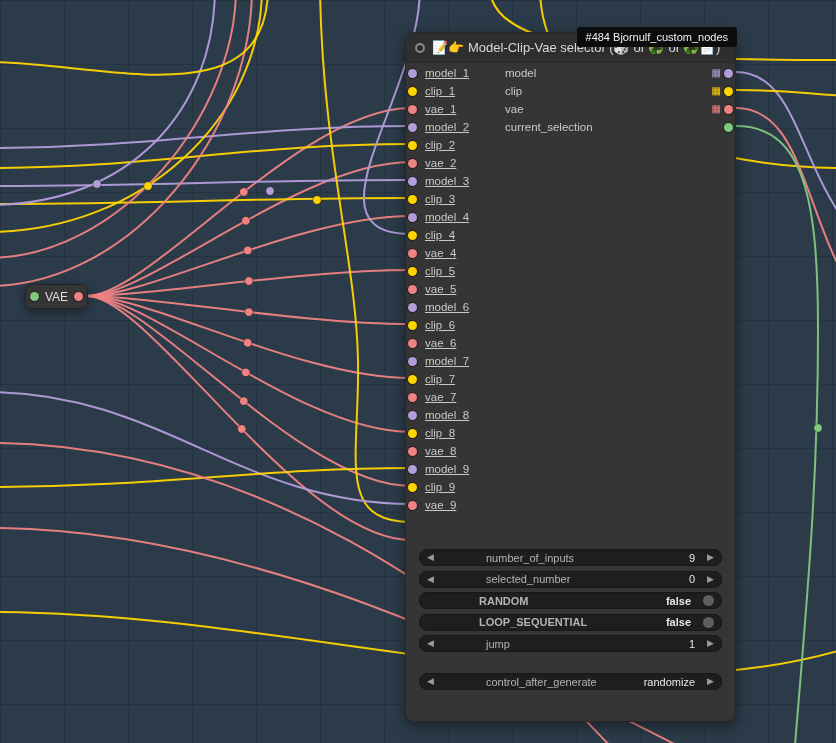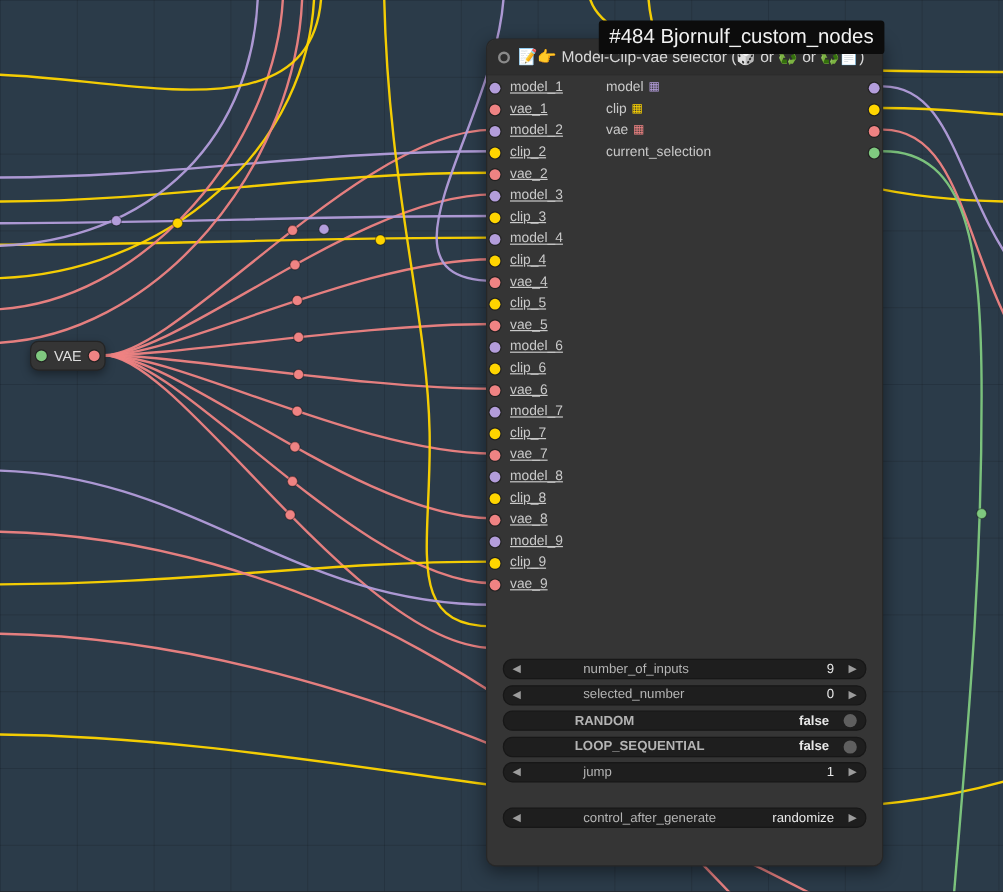--- a/index.html
+++ b/index.html
@@ -18,21 +18,21 @@
   .node-header{height:30px;background:#2e2e2e;border-radius:8px 8px 0 0;
     display:flex;align-items:center;padding:0 9px;gap:7px;border-bottom:1px solid #2a2a2a;box-sizing:border-box;}
   .collapse{width:10px;height:10px;border-radius:50%;border:2px solid #8a8a8a;box-sizing:border-box;flex:0 0 auto;}
   .node-title{font-size:13px;color:#d8d8d8;white-space:nowrap;overflow:hidden;}
   .inputs{position:absolute;left:0;top:31px;width:210px;}
   .outputs{position:absolute;right:0;top:31px;width:230px;}
   .port{height:18px;display:flex;align-items:center;position:relative;font-size:11.5px;color:#c9c9c9;}
   .port .pdot{width:9px;height:9px;border-radius:50%;position:absolute;top:4.5px;box-shadow:0 0 0 1px rgba(0,0,0,.35);}
   .port.in  .pdot{left:2px;}
   .port.in  .plabel{margin-left:19px;text-decoration:underline;}
-  .port.out{justify-content:flex-start;}
+  .port.out{justify-content:space-between;}
   .port.out .pdot{right:2px;}
   .port.out .plabel{margin-right:4px;}
   .picon{font-size:10px;margin-right:14px;line-height:1;}
   
   .widgets{position:absolute;left:13px;right:13px;top:516px;}
   .widget{height:17px;border-radius:8px;background:#1e1e1e;border:1px solid #171717;
     display:flex;align-items:center;font-size:11px;margin-bottom:4.5px;padding:0 7px;box-sizing:border-box;}
   .widget.gap{margin-top:21px;}
   .widget.toggle{padding-left:13px;font-weight:bold;}
   .arrow{color:#9c9c9c;font-size:9px;width:13px;line-height:1;}
@@ -42,22 +42,22 @@
   .spacer{flex:1;}
   .knob{width:11px;height:11px;border-radius:50%;margin-left:6px;flex:0 0 auto;}
   
   .node-vae{position:absolute;left:25px;top:284px;width:63px;height:25px;background:#353535;
     border:1px solid #242424;border-radius:7px;box-shadow:0 3px 8px rgba(0,0,0,.4);
     display:flex;align-items:center;justify-content:center;box-sizing:border-box;}
   .node-vae .vdot{width:9px;height:9px;border-radius:50%;position:absolute;top:7px;box-shadow:0 0 0 1px rgba(0,0,0,.35);}
   .vdot.l{left:4px;} .vdot.r{right:4px;}
   .vae-label{font-size:12px;color:#dedede;}
   
-  .tooltip{position:absolute;top:17px;right:99px;background:#0c0c0c;color:#f2f2f2;
-    font-size:17px;padding:4px 9px;border-radius:3px;white-space:nowrap;}
+  .tooltip{position:absolute;top:27px;right:99px;background:#0c0c0c;color:#f2f2f2;
+    font-size:11px;padding:4px 9px;border-radius:3px;white-space:nowrap;}
 </style>
 </head>
 <body>
 
 <div class="canvas"></div>
 
 <svg id="wire-layer" width="836" height="743" viewBox="0 0 836 743">
     <path d="M87 296 C150 296 300 108 411 108" fill="none" stroke="#EF8383" stroke-width="2" stroke-linecap="round" opacity="0.95"></path>
     <circle cx="243.78811645507812" cy="191.94261169433594" r="4.2" fill="#EF8383" stroke="rgba(0,0,0,.35)"></circle>
     <path d="M87 296 C150 296 300 162 411 162" fill="none" stroke="#EF8383" stroke-width="2" stroke-linecap="round" opacity="0.95"></path>
@@ -109,20 +109,24 @@
   <div class="node-header">
     <span class="collapse"></span>
     <span class="node-title">📝👉 Model-Clip-Vae selector (🎲 or ♻️ or ♻️📄)</span>
   </div>
   <div class="inputs">
       <div class="port in">
         <span class="pdot" style="background:#B39DDB"></span>
         <span class="plabel">model_1</span>
       </div>
       <div class="port in">
+        <span class="pdot" style="background:#FFD500"></span>
+        <span class="plabel">clip_1</span>
+      </div>
+      <div class="port in">
         <span class="pdot" style="background:#EF8383"></span>
         <span class="plabel">vae_1</span>
       </div>
       <div class="port in">
         <span class="pdot" style="background:#B39DDB"></span>
         <span class="plabel">model_2</span>
       </div>
       <div class="port in">
         <span class="pdot" style="background:#FFD500"></span>
         <span class="plabel">clip_2</span>

